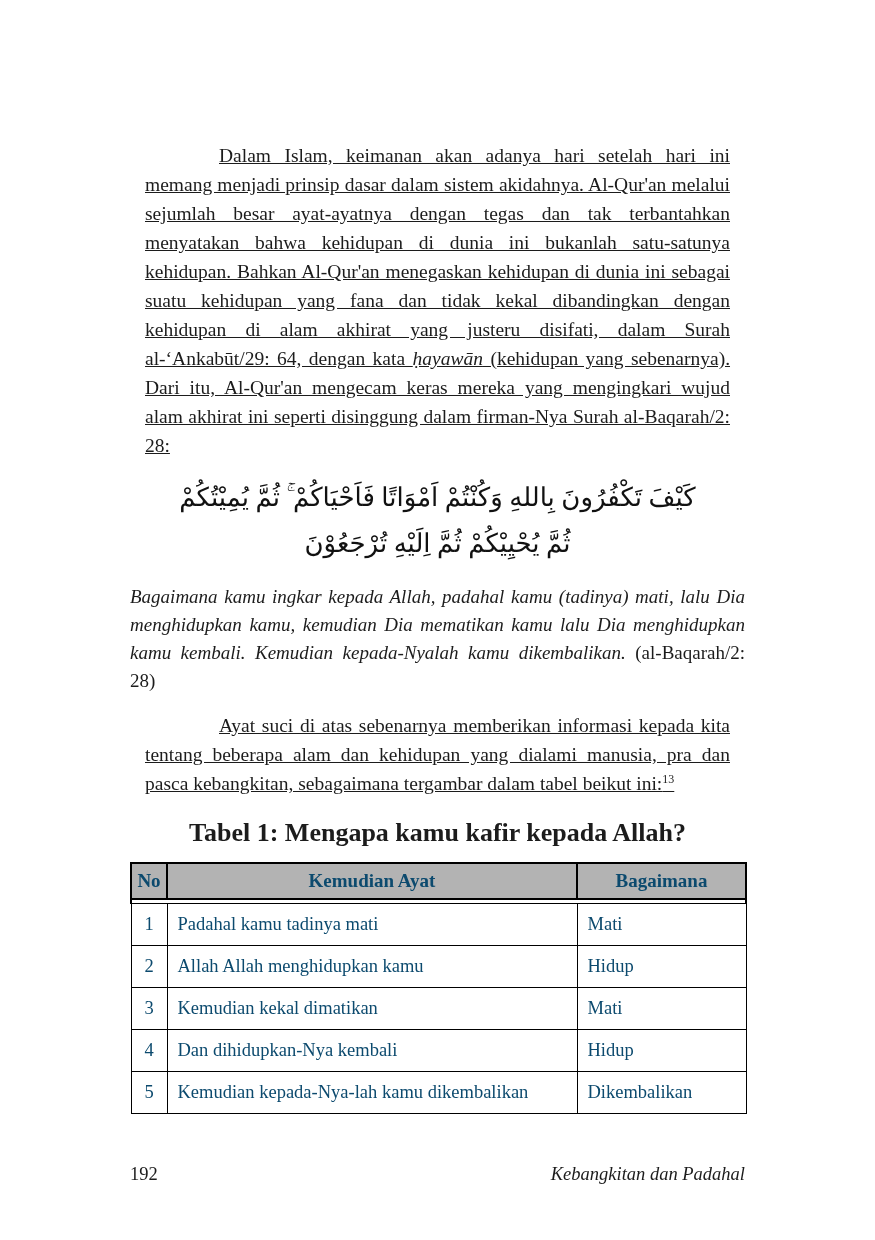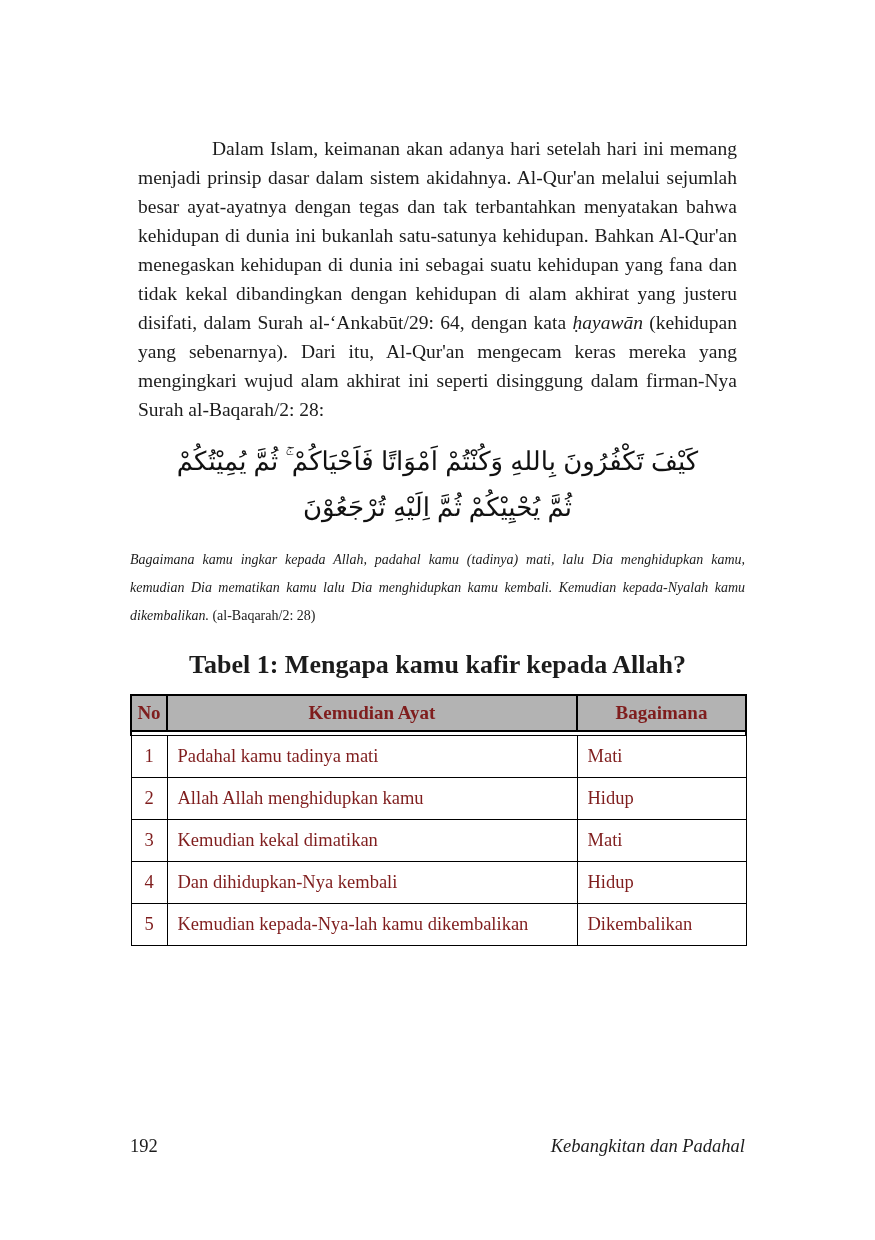--- a/index.html
+++ b/index.html
@@ -11,34 +11,35 @@
     background: #ffffff;
     font-family: "Liberation Serif", serif;
     color: #1c1c1c;
     padding: 126px 130px 0 130px;
     overflow: hidden;
   }
   .body-text {
     font-size: 19.5px;
     line-height: 29px;
     text-align: justify;
-    margin: 8px;
+    margin: 15px;
+    text-decoration: underline;
   }
   .indent { text-indent: 74px; }
   .arabic-block {
     direction: rtl;
     text-align: center;
-    font-family: Liberation Sans, sans-serif;
+    font-family: Liberation Serif, serif;
     font-size: 26px;
     line-height: 46px;
     margin: 14px 0 0 0;
     color: #111;
   }
   .translation {
-    font-size: 14px;
+    font-size: 19px;
     line-height: 28px;
     text-align: justify;
     margin: 16px 0 16px 0;
   }
   .translation .it { font-style: italic; }
   .translation .ref { font-style: normal; }
   .para2 { margin-top: 8px; }
   sup.fnote {
     font-size: 12px;
     line-height: 0;
@@ -48,21 +49,21 @@
     text-align: center;
     font-weight: bold;
     font-size: 26px;
     margin: 20px 0 14px 0;
   }
   table.data-table {
     width: 100%;
     border-collapse: collapse;
     table-layout: fixed;
     font-size: 18.5px;
-    color: #7f1d1d;
+    color: #0c4a6e;
   }
   col.col-no  { width: 36px; }
   col.col-ayat{ width: 410px; }
   col.col-ket { width: 169px; }
   table.data-table th {
     background: #b3b3b3;
     border: 2px solid #000;
     font-size: 19px;
     font-weight: bold;
     padding: 6px 2px;
@@ -82,21 +83,21 @@
     border: none;
     height: 4px;
     padding: 0;
   }
   tr.spacer-row td:first-child { border-left: 2px solid #000; }
   tr.spacer-row td:last-child  { border-right: 2px solid #000; }
   .footer {
     position: absolute;
     left: 130px;
     right: 130px;
-    top: 1136px;
+    top: 1164px;
     display: flex;
     justify-content: space-between;
     align-items: baseline;
     font-size: 18.5px;
   }
   .footer .running { font-style: italic; }
 </style>
 </head>
 <body>
 
@@ -104,20 +105,21 @@
 
   <p class="body-text indent"><span>Dalam Islam, keimanan akan adanya hari setelah hari ini memang menjadi prinsip dasar dalam sistem akidahnya. Al-Qur'an melalui sejumlah besar ayat-ayatnya dengan tegas dan tak terbantahkan menyatakan bahwa kehidupan di dunia ini bukanlah satu-satunya kehidupan. Bahkan Al-Qur'an menegaskan kehidupan di dunia ini sebagai suatu kehidupan yang fana dan tidak kekal dibandingkan dengan kehidupan di alam akhirat yang justeru disifati, dalam Surah al-‘Ankabūt/29: 64, dengan kata </span><i>ḥayawān</i><span> (kehidupan yang sebenarnya). Dari itu, Al-Qur'an mengecam keras mereka yang mengingkari wujud alam akhirat ini seperti disinggung dalam firman-Nya Surah al-Baqarah/2: 28:</span></p>
 
   <div class="arabic-block">
     <div>كَيْفَ تَكْفُرُونَ بِاللهِ وَكُنْتُمْ اَمْوَاتًا فَاَحْيَاكُمْ ۚ ثُمَّ يُمِيْتُكُمْ</div>
     <div>ثُمَّ يُحْيِيْكُمْ ثُمَّ اِلَيْهِ تُرْجَعُوْنَ</div>
   </div>
 
   <p class="translation"><span class="it">Bagaimana kamu ingkar kepada Allah, padahal kamu (tadinya) mati, lalu Dia menghidupkan kamu, kemudian Dia mematikan kamu lalu Dia menghidupkan kamu kembali. Kemudian kepada-Nyalah kamu dikembalikan.</span><span class="ref"> (al-Baqarah/2: 28)</span></p>
 
+  <p class="body-text indent para2"><span>Ayat suci di atas sebenarnya memberikan informasi kepada kita tentang beberapa alam dan kehidupan yang dialami manusia, pra dan pasca kebangkitan, sebagaimana tergambar dalam tabel beikut ini:</span><sup class="fnote">13</sup></p>
 
   <h3 class="table-title">Tabel 1: Mengapa kamu kafir kepada Allah?</h3>
 
   <table class="data-table">
     <colgroup>
       <col class="col-no">
       <col class="col-ayat">
       <col class="col-ket">
     </colgroup>
     <thead>

